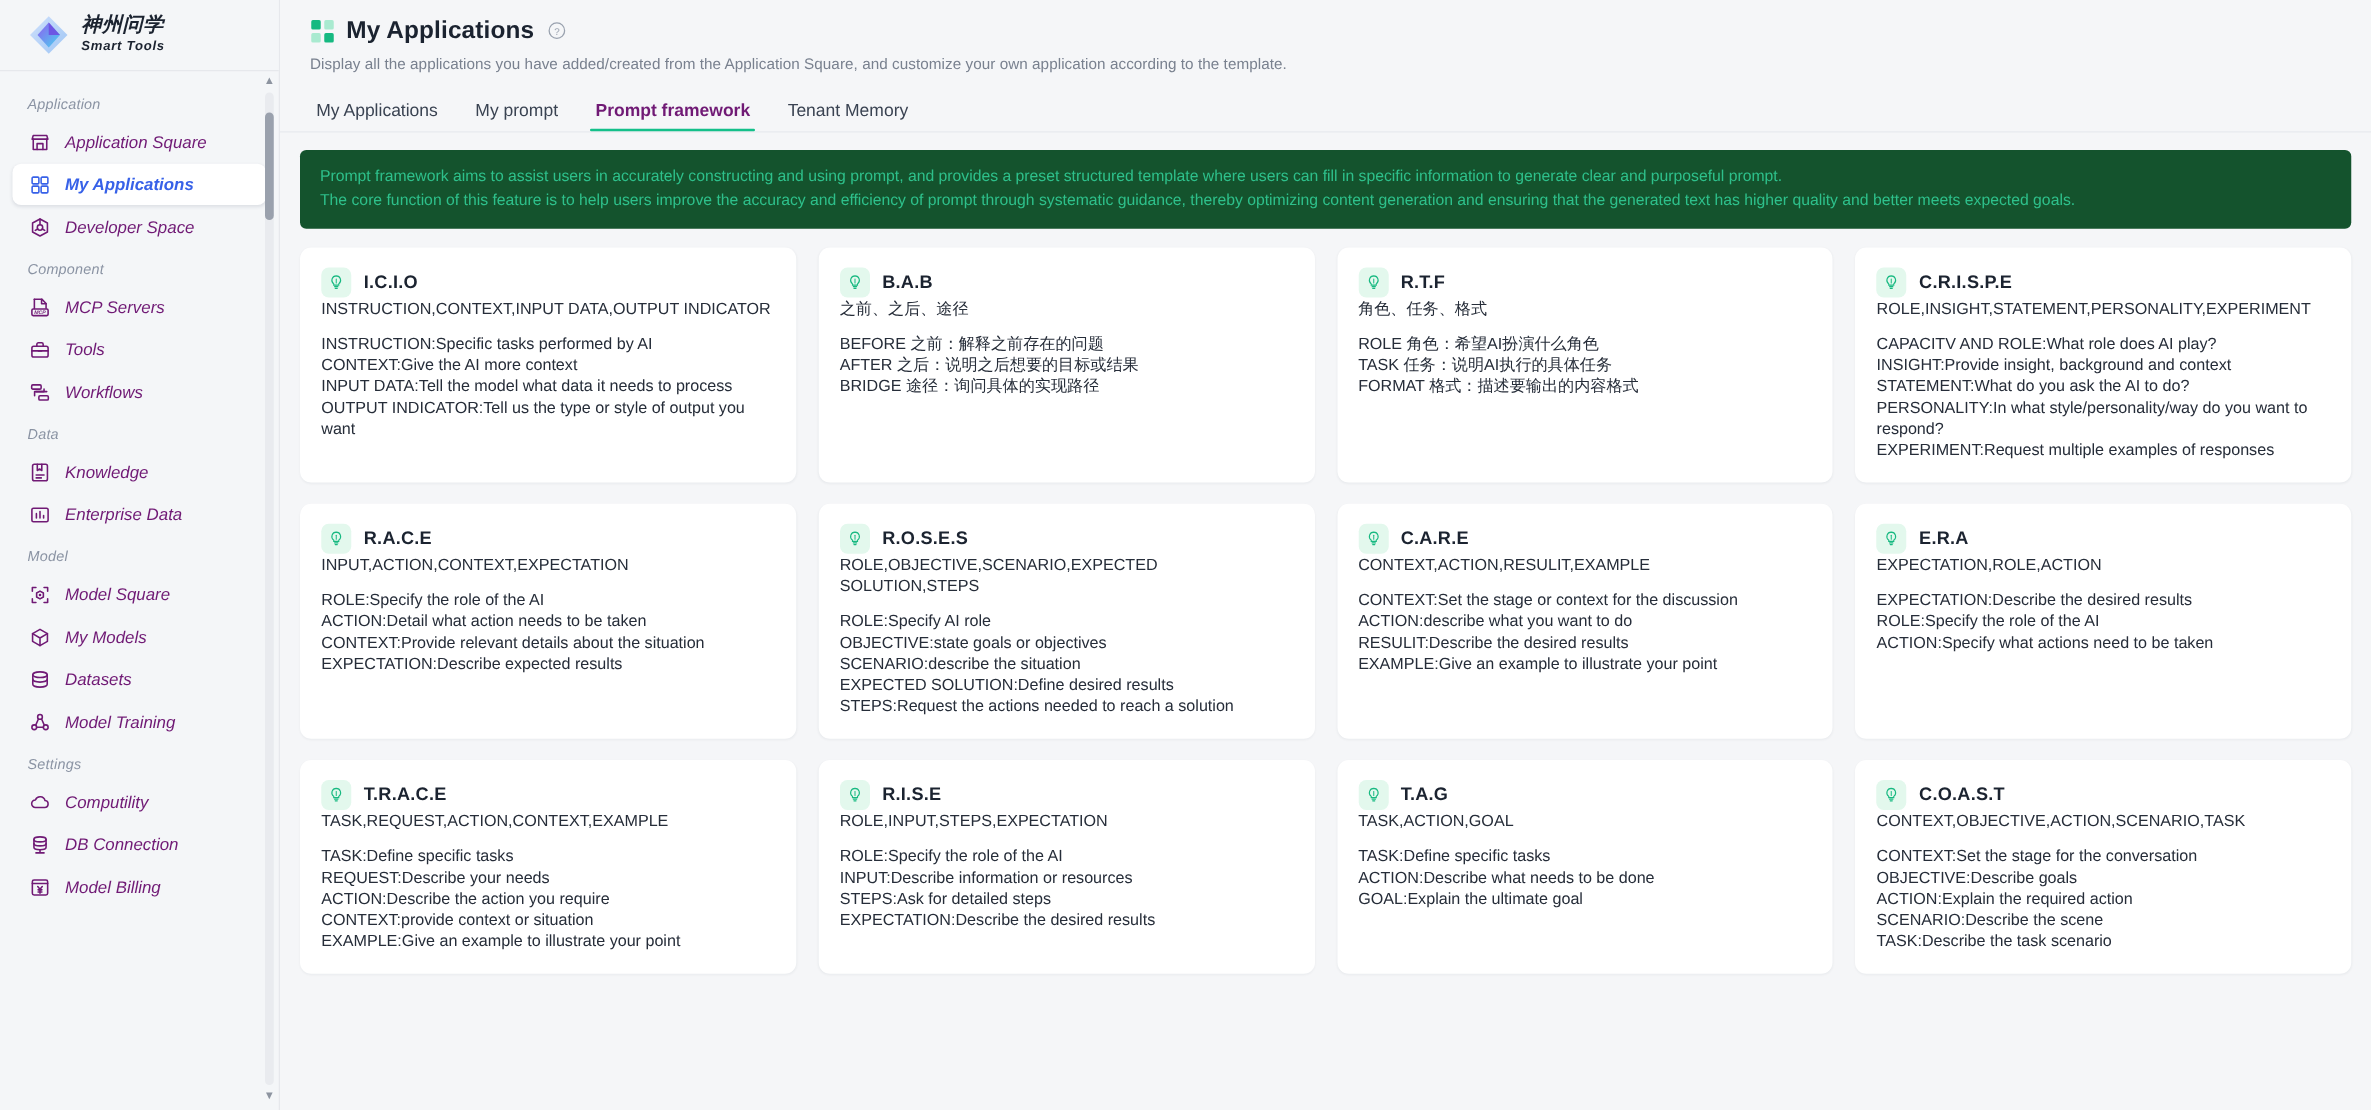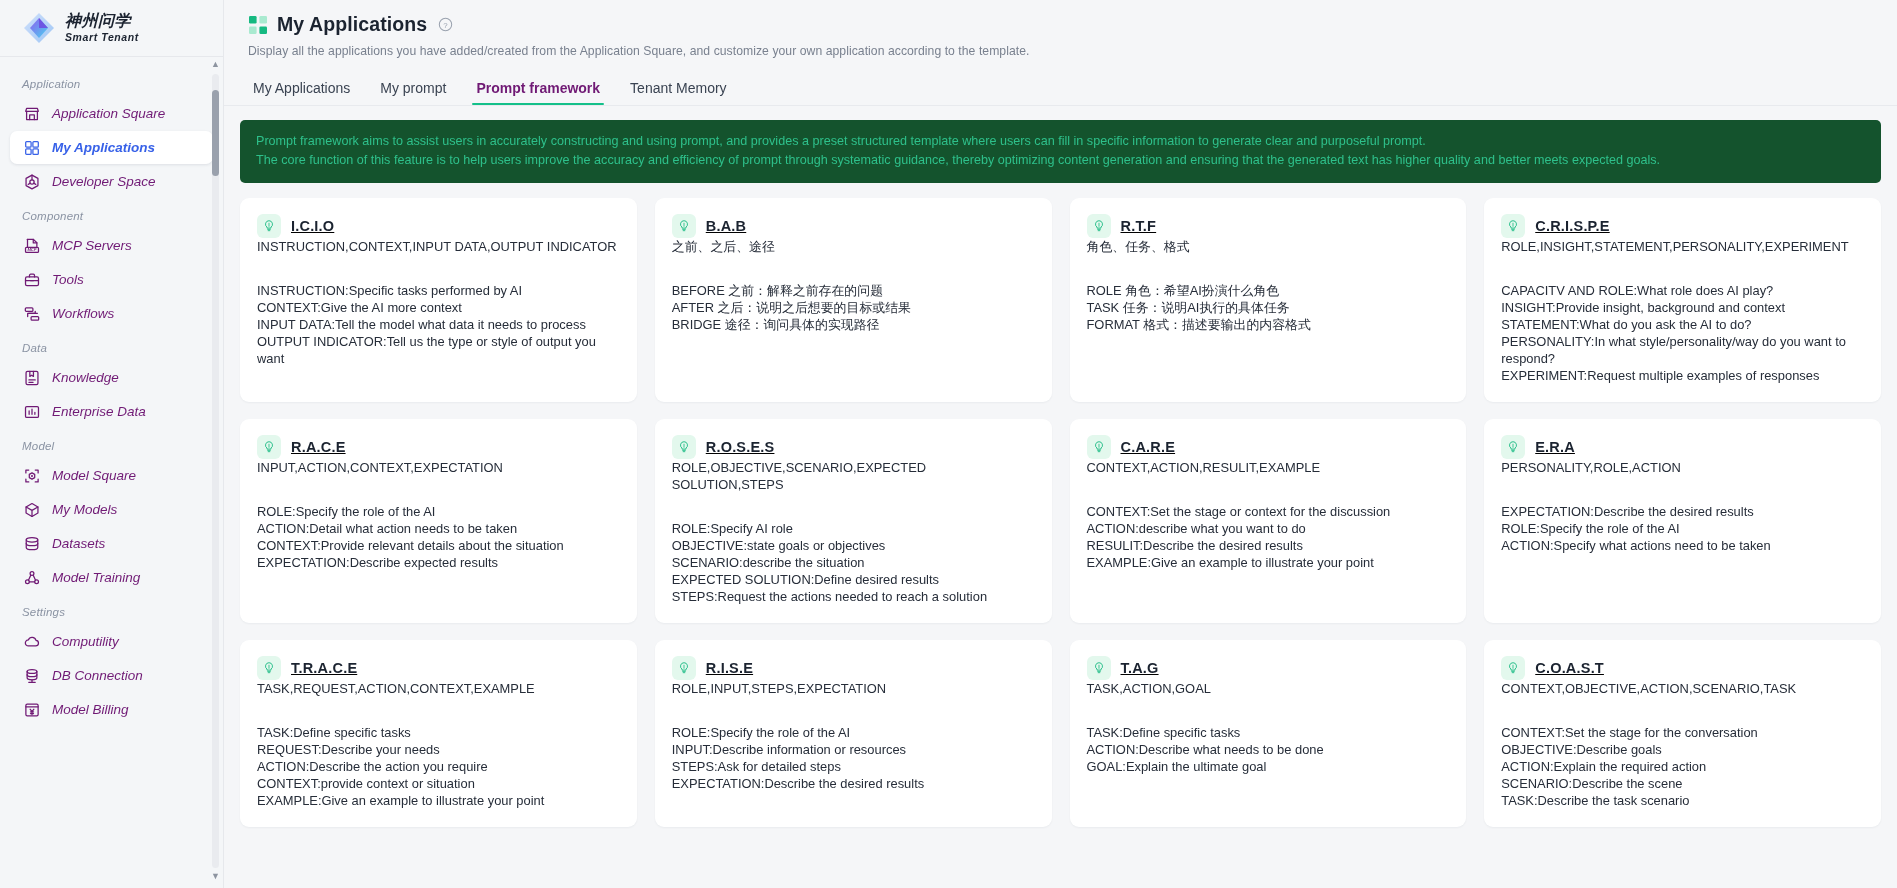--- a/index.html
+++ b/index.html
@@ -96,29 +96,29 @@
     display: grid;
     grid-template-columns: repeat(4, 1fr);
     gap: 17px 18px;
     padding: 15px 16px 20px 16px;
   }
   .card {
     background: #ffffff; border-radius: 9px;
     padding: 16px 17px 18px 17px;
     box-shadow: 0 1px 2px rgba(23,35,60,.05);
   }
-  .card-head { display: flex; align-items: center; gap: 10px; text-decoration: underline; }
+  .card-head { display: flex; align-items: center; gap: 10px; }
   .bulb-box {
     width: 24px; height: 24px; flex: 0 0 24px;
     background: #e3f8ed; border-radius: 6px;
     display: flex; align-items: center; justify-content: center;
   }
   .card-title { font-size: 14.5px; font-weight: 700; color: #1b2330; letter-spacing: .2px; }
   .card-sub { font-size: 12.9px; color: #262d39; margin-top: 0; line-height: 17px; }
-  .card-body { font-size: 12.9px; color: #262d39; margin-top: 27px; line-height: 17px; white-space: pre-line; }
+  .card-body { font-size: 12.9px; color: #262d39; margin-top: 11px; line-height: 17px; white-space: pre-line; }
 </style>
 </head>
 <body>
 
 <div class="app">
 
   <aside class="sidebar">
     <div class="brand">
       <span class="brand-logo">
         <svg width="34" height="34" viewBox="0 0 34 34">
@@ -132,21 +132,21 @@
                 <stop offset="1" stop-color="#49d4f0"></stop>
             </linearGradient>
           </defs>
           <polygon points="17,2 32,17 17,32 2,17" fill="url(#lg1)"></polygon>
           <polygon points="17,7 26,17 17,27 8,17" fill="url(#lg2)"></polygon>
           <polygon points="17,7 26,17 17,17" fill="#6d4ae0" opacity=".85"></polygon>
         </svg>
       </span>
       <span class="brand-text">
         <span class="brand-cn">神州问学</span>
-        <span class="brand-en">Smart Tenant</span>
+        <span class="brand-en">Smart Tools</span>
       </span>
     </div>
 
     <nav class="nav" id="nav">
         <div class="nav-group-label">Application</div>
         <div class="nav-item">
           <span class="nav-icon">
             <svg width="18" height="18" viewBox="0 0 20 20">
               <path stroke="currentColor" fill="none" stroke-width="1.4" stroke-linecap="round" stroke-linejoin="round" d="M3 7h14l-1-3.2H4L3 7z"></path>
               <path stroke="currentColor" fill="none" stroke-width="1.4" stroke-linecap="round" stroke-linejoin="round" d="M4 7v9.2h12V7"></path>
@@ -473,21 +473,21 @@
             <div class="card-head">
               <span class="bulb-box">
                 <svg width="14" height="14" viewBox="0 0 18 18">
                   <path d="M9 2.2a4.5 4.5 0 0 0-2.6 8.17v1.33h5.2v-1.33A4.5 4.5 0 0 0 9 2.2z" fill="none" stroke="#18b981" stroke-width="1.15"></path>
                   <path d="M7.3 13.3h3.4M7.9 15h2.2" fill="none" stroke="#18b981" stroke-width="1.15" stroke-linecap="round"></path>
                   <path d="M9 5.4v4" fill="none" stroke="#18b981" stroke-width="1.05" stroke-linecap="round"></path>
                 </svg>
               </span>
               <span class="card-title">E.R.A</span>
             </div>
-            <div class="card-sub">PERSONALITY,ROLE,ACTION</div>
+            <div class="card-sub">EXPECTATION,ROLE,ACTION</div>
             <div class="card-body">EXPECTATION:Describe the desired results
 ROLE:Specify the role of the AI
 ACTION:Specify what actions need to be taken</div>
           </div>
           <div class="card">
             <div class="card-head">
               <span class="bulb-box">
                 <svg width="14" height="14" viewBox="0 0 18 18">
                   <path d="M9 2.2a4.5 4.5 0 0 0-2.6 8.17v1.33h5.2v-1.33A4.5 4.5 0 0 0 9 2.2z" fill="none" stroke="#18b981" stroke-width="1.15"></path>
                   <path d="M7.3 13.3h3.4M7.9 15h2.2" fill="none" stroke="#18b981" stroke-width="1.15" stroke-linecap="round"></path>

